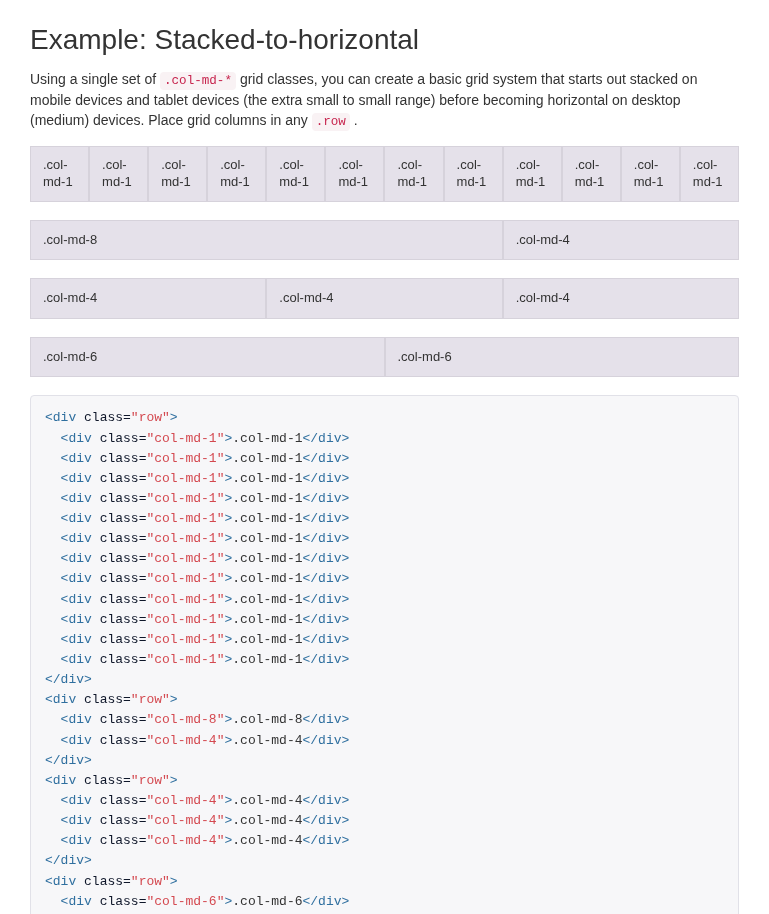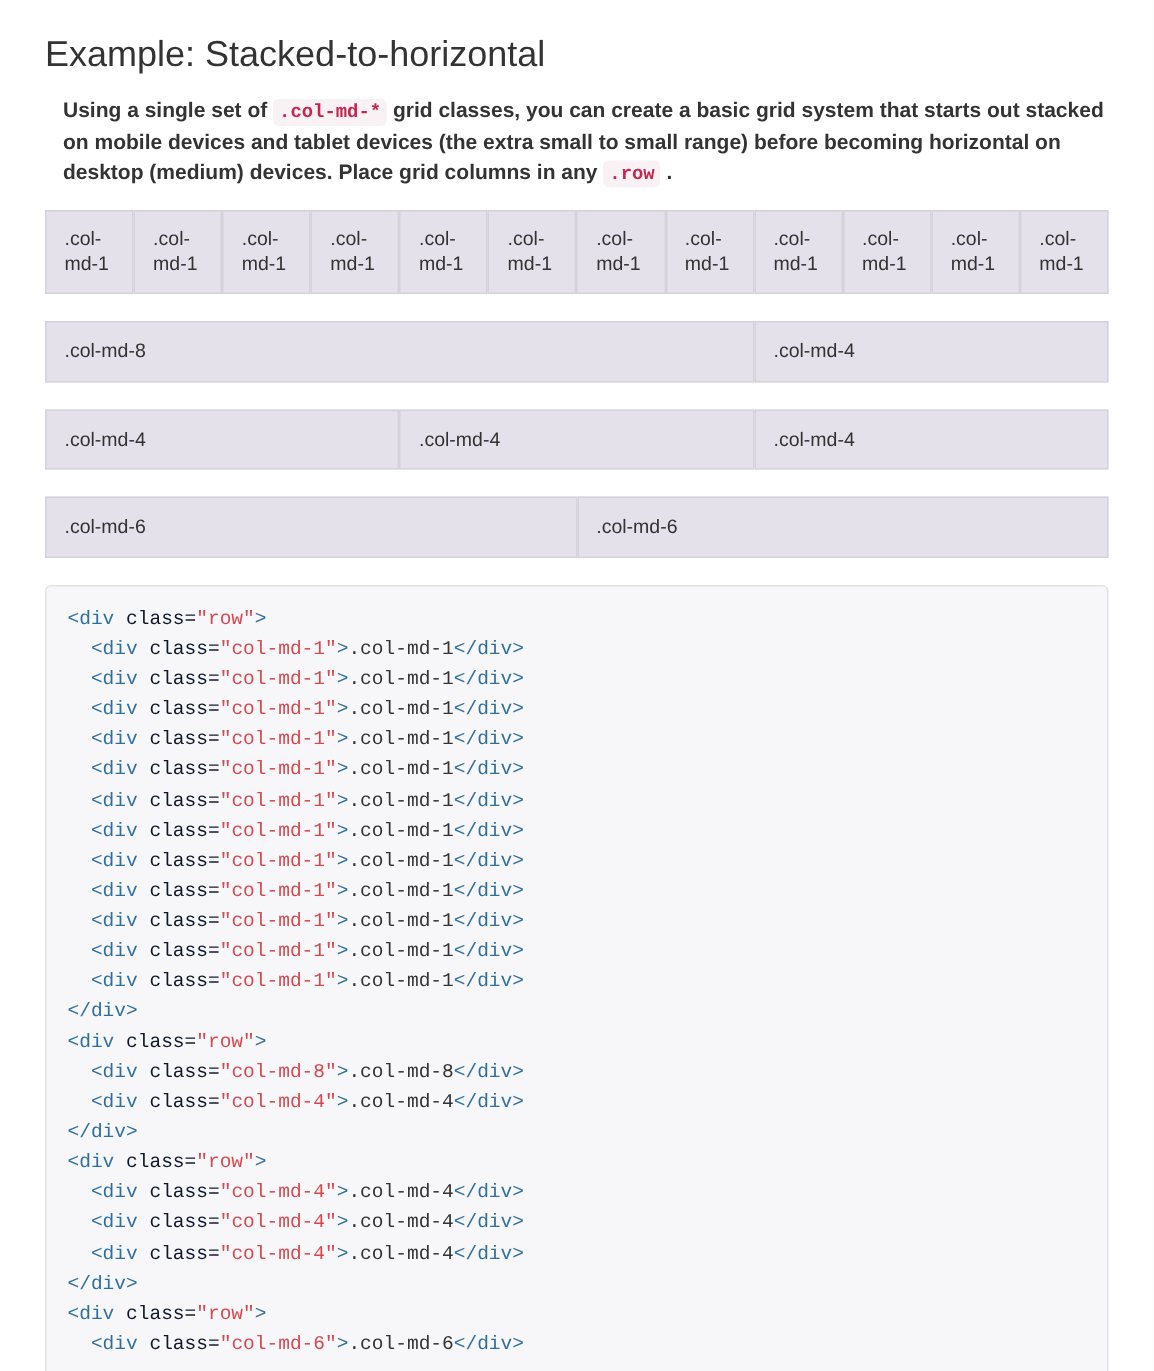--- a/index.html
+++ b/index.html
@@ -5,30 +5,29 @@
   * { box-sizing: border-box; }
   body {
     margin: 0;
     padding: 20px 30px;
     font-family: -apple-system, "Helvetica Neue", Helvetica, Arial, sans-serif;
     font-size: 14px;
     color: #333;
     line-height: 1.428;
   }
   h1 {
-    font-size: 24px;
+    font-size: 28px;
     font-weight: 500;
     margin: 0 0 10px 0;
     color: #333;
   }
   p.lead {
     font-size: 14px;
-    margin: 0 0 14px 12px;
+    margin: 0 0 14px 0;
     color: #333;
-    font-weight: bold;
   }
   code.inline {
     font-family: Menlo, Monaco, Consolas, "Courier New", monospace;
     font-size: 12.6px;
     padding: 2px 4px;
     color: #c7254e;
     background-color: #f9f2f4;
     border-radius: 4px;
   }
   .example-grid .row {

